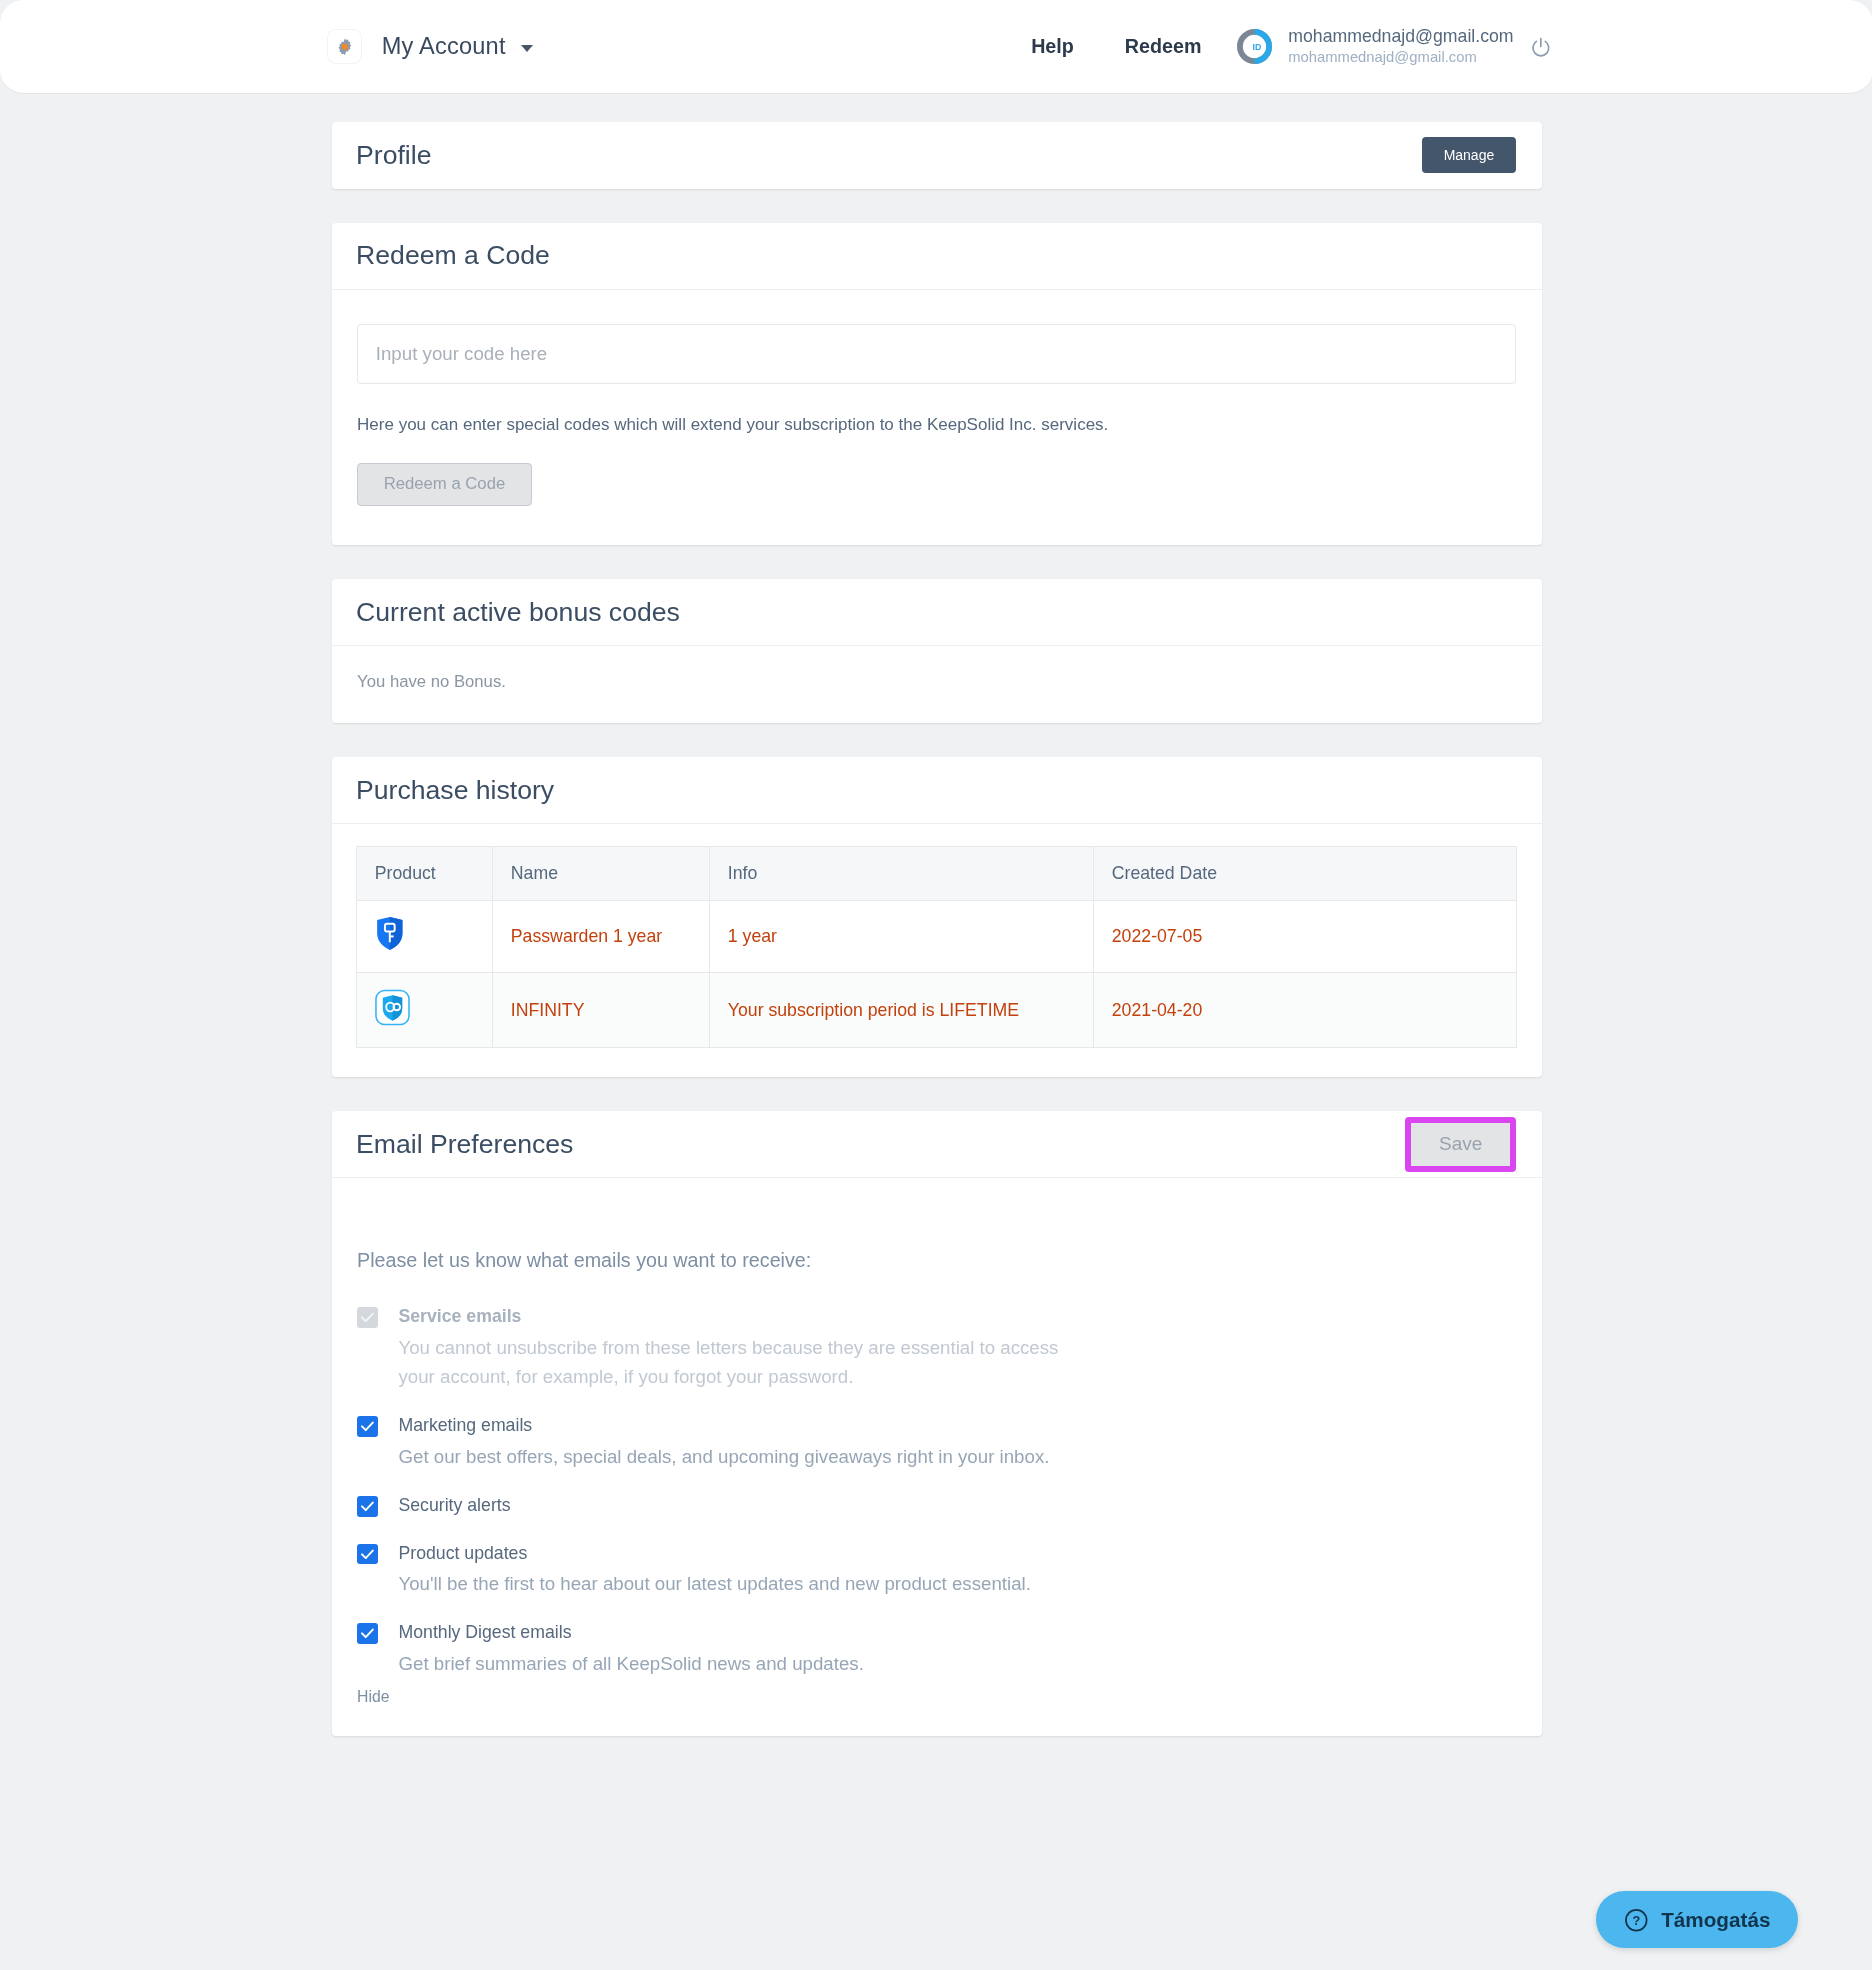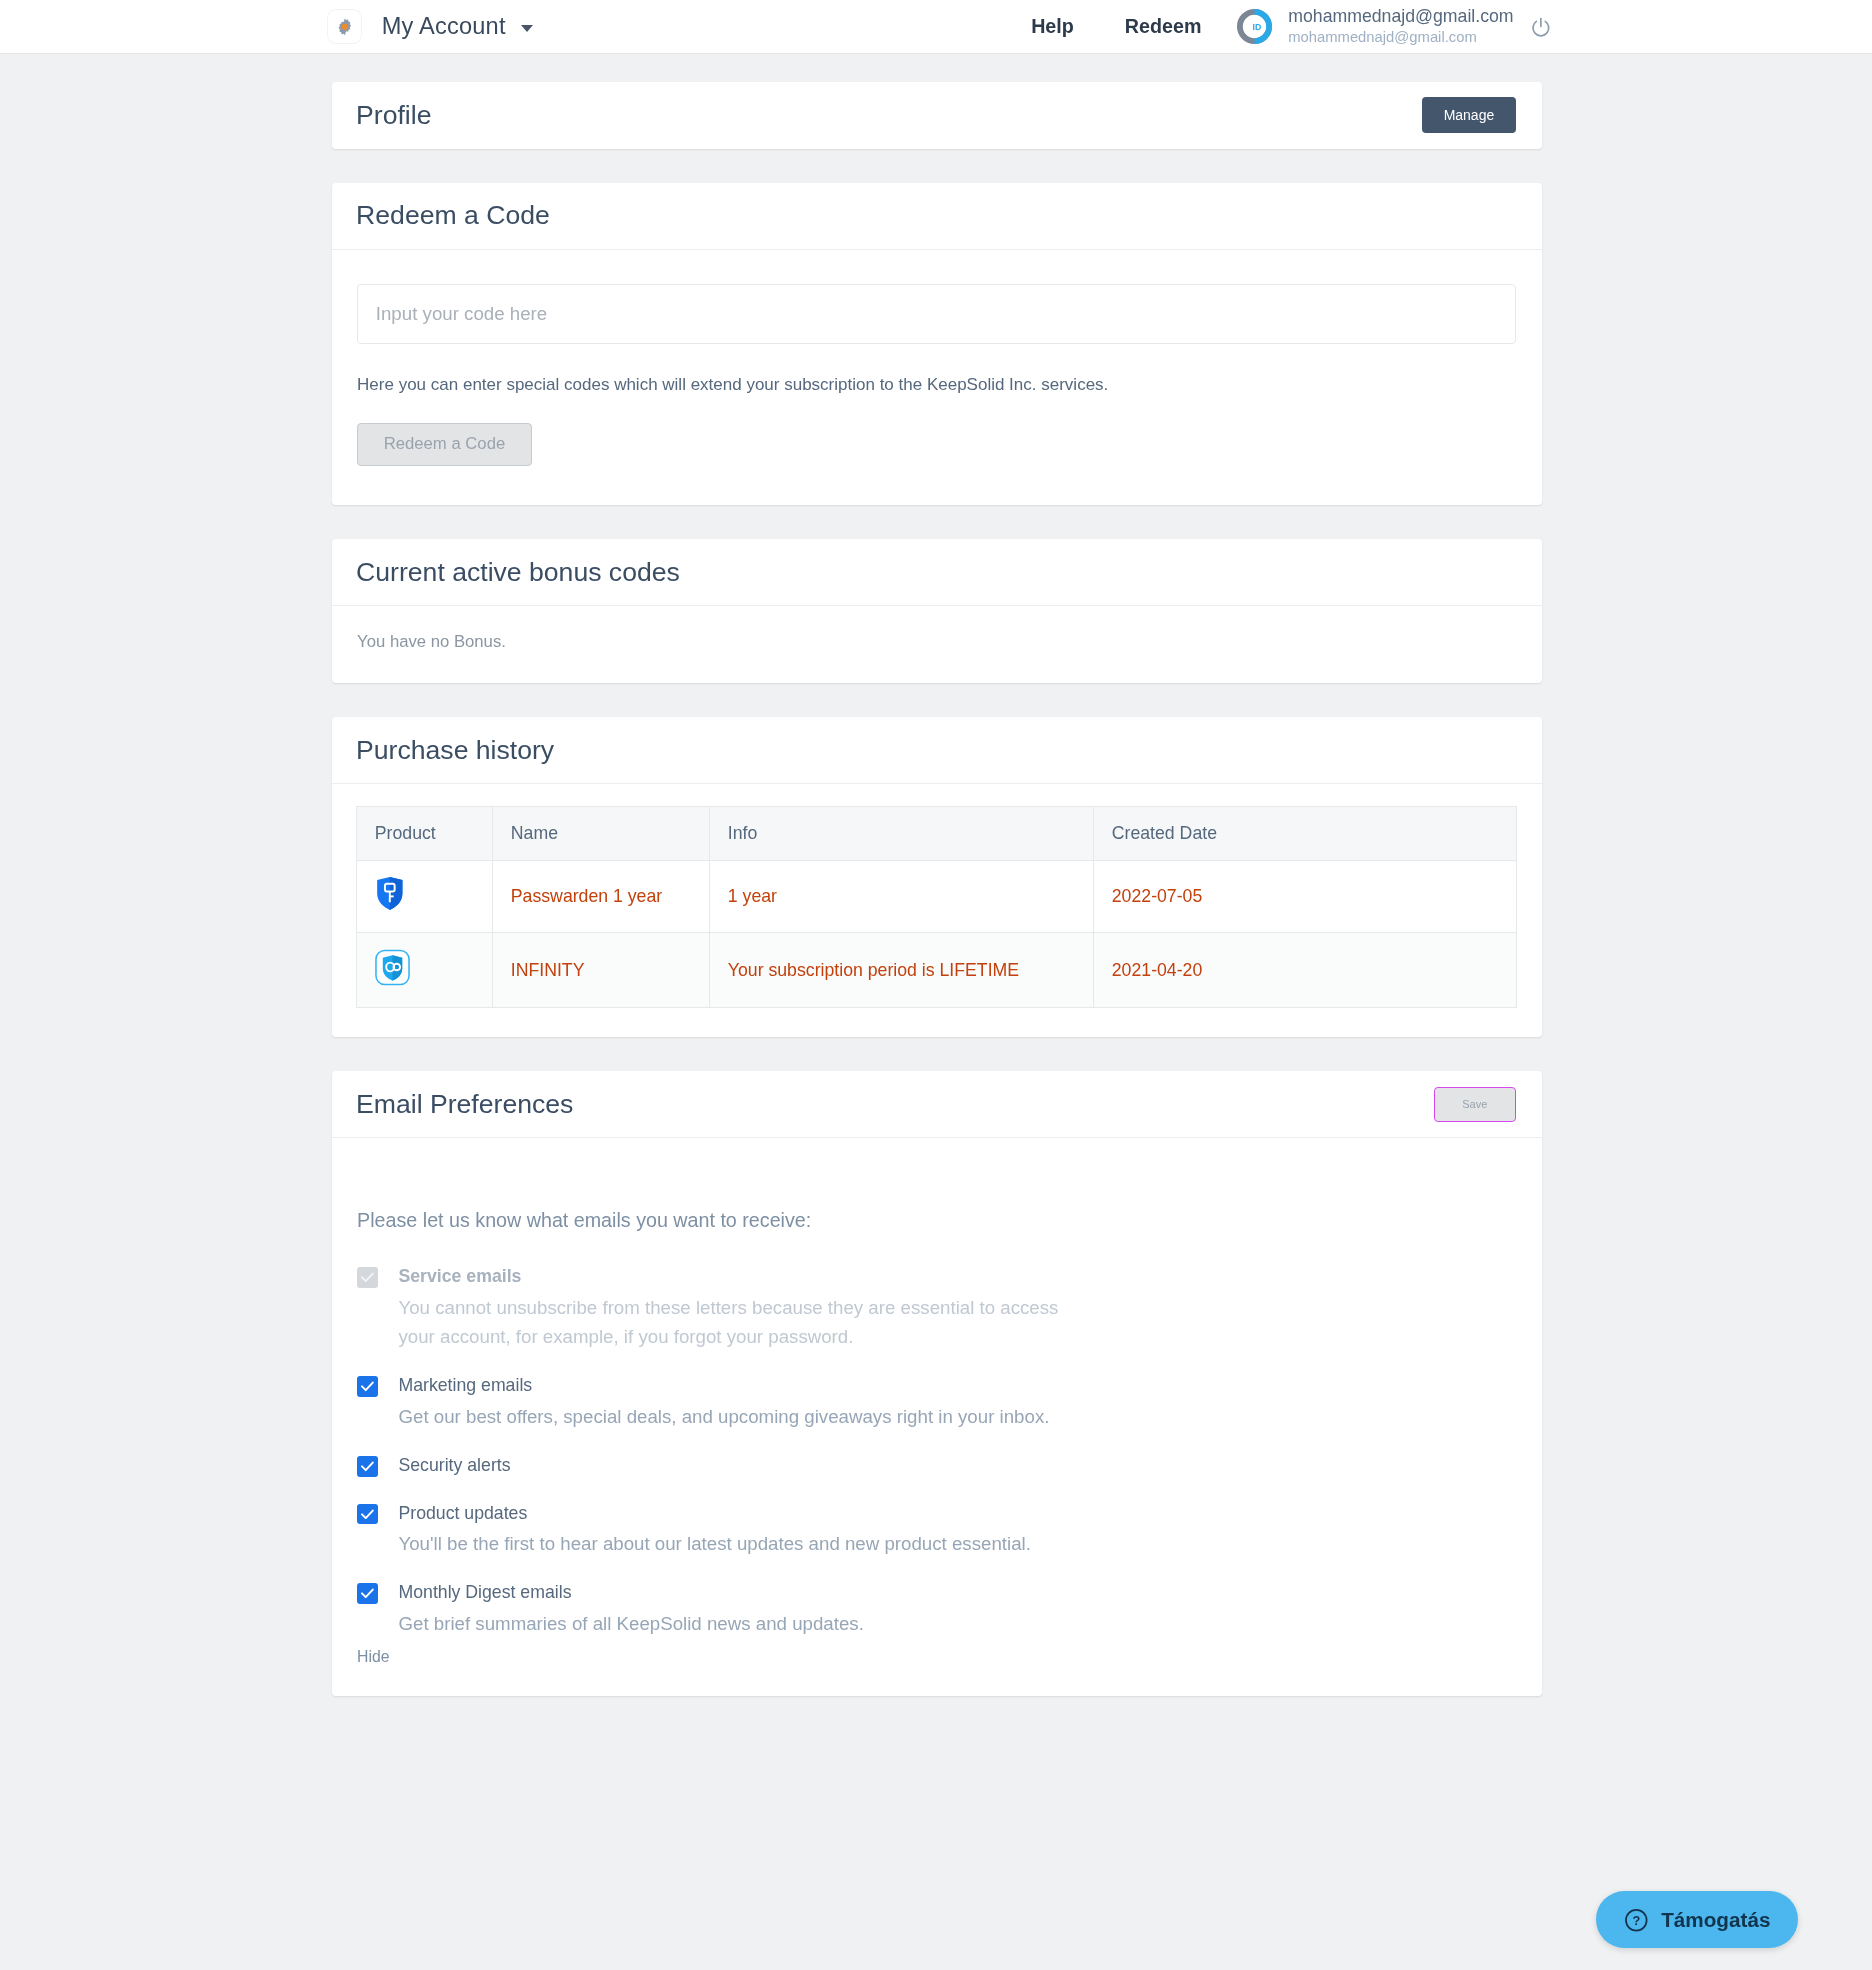--- a/index.html
+++ b/index.html
@@ -9,25 +9,26 @@
     height: 1970px;
     background: #f0f1f2;
     font-family: "Liberation Sans", sans-serif;
     -webkit-font-smoothing: antialiased;
   }
 
   
   .topbar {
     position: relative;
     width: 1873px;
-    height: 54px;
+    height: 94px;
     background: #ffffff;
     border-bottom: 1px solid #e2e4e6;
     display: flex;
     align-items: center;
+    border-radius: 24px;
   }
   .nav-left {
     display: flex;
     align-items: center;
     margin-left: 328px;
   }
   .gear-tile {
     width: 33px;
     height: 33px;
     border-radius: 7.9px;
@@ -138,23 +139,23 @@
     color: #9aa3ad;
     font-size: 16.7px;
     padding: 10.8px 25.6px;
     border: 1px solid #c6cbd1;
     border-radius: 3.9px;
     cursor: default;
   }
   .btn-save {
     background: #e2e4e6;
     color: #9aa3ad;
-    font-size: 11px;
+    font-size: 19px;
     padding: 10.8px 27.6px;
-    border: 1px solid #d946ef;
+    border: 6px solid #d946ef;
     border-radius: 3.9px;
     cursor: default;
   }
 
   
   .redeem-body { padding: 34px 25.6px 39px 25.6px; }
   .code-input {
     width: 100%;
     height: 60px;
     border: 1px solid #e6e8ea;

